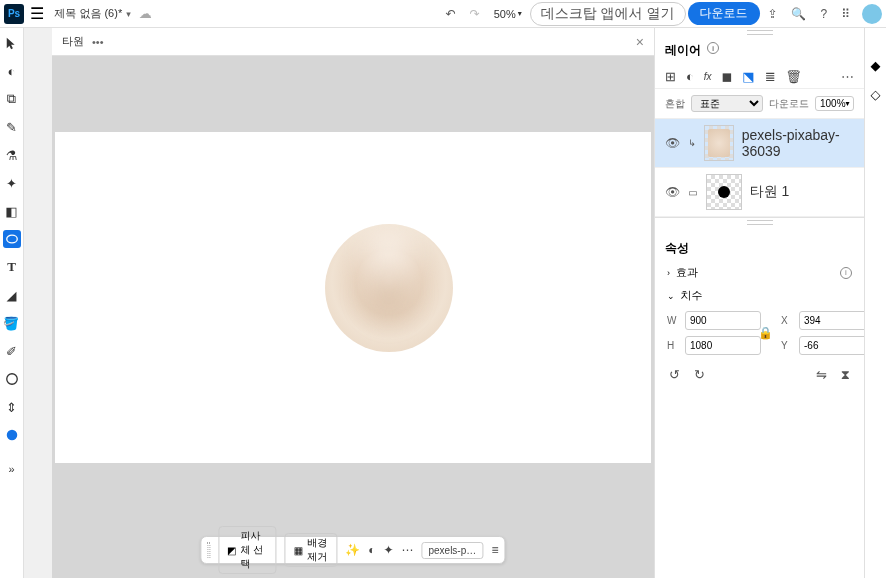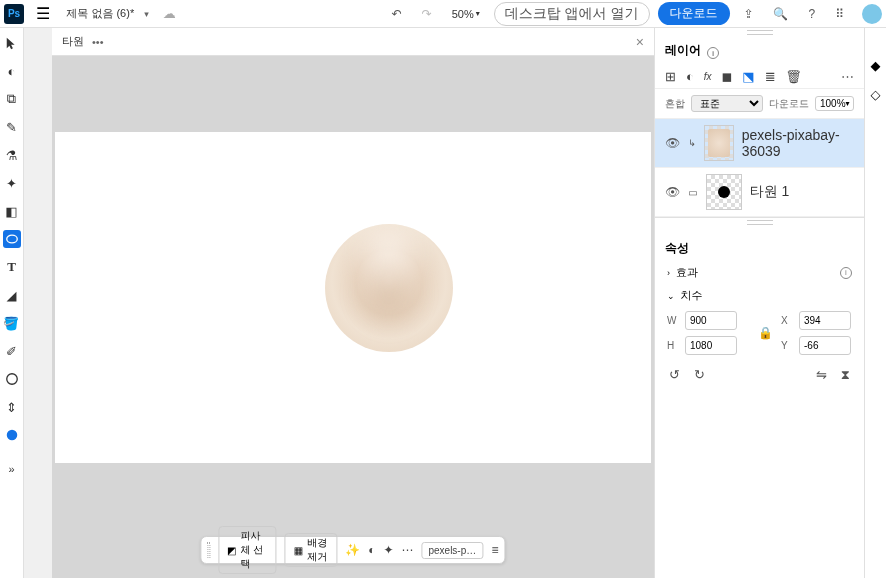--- a/index.html
+++ b/index.html
@@ -1,18 +1,18 @@
 <!DOCTYPE html>
 <html><head>
 <meta charset="utf-8">
 <style>
 * { margin: 0; padding: 0; box-sizing: border-box; font-family: -apple-system, BlinkMacSystemFont, "Segoe UI", sans-serif; }
 body { width: 886px; height: 578px; background: #f0f0f0; overflow: hidden; display: flex; flex-direction: column; }
 
-.topbar { height: 28px; background: #fff; display: flex; align-items: center; padding: 0 4px; border-bottom: 1px solid #e0e0e0; gap: 8px; }
+.topbar { height: 28px; background: #fff; display: flex; align-items: center; padding: 0 4px; border-bottom: 1px solid #e0e0e0; gap: 2px; }
 .ps-logo { width: 20px; height: 20px; background: #001e36; color: #31a8ff; display: flex; align-items: center; justify-content: center; font-size: 10px; font-weight: bold; border-radius: 3px; }
 .topbar .menu-icon { cursor: pointer; padding: 2px 4px; }
 .topbar .title { font-size: 11px; color: #333; margin-left: 4px; }
 .topbar .chev { font-size: 9px; margin-left: 2px; color: #666; }
 .topbar .cloud { margin-left: 6px; color: #aaa; font-size: 13px; }
 .topbar .spacer { flex: 1; }
 .topbar .tbtn { padding: 2px 6px; font-size: 12px; color: #555; cursor: pointer; display: flex; align-items: center; }
 .topbar .zoom { font-size: 11px; color: #333; }
 .topbar .desktop-btn { border: 1px solid #ccc; border-radius: 12px; padding: 2px 10px; font-size: 14px; }
 .topbar .download-btn { background: #1473e6; color: #fff; border-radius: 12px; padding: 3px 12px; font-size: 12px; font-weight: 500; }
@@ -40,21 +40,21 @@
 .bottom-bar { position: absolute; bottom: 14px; left: 50%; transform: translateX(-50%); background: #fff; border: 1px solid #d0d0d0; border-radius: 6px; height: 28px; display: flex; align-items: center; padding: 0 6px; gap: 8px; box-shadow: 0 1px 3px rgba(0,0,0,0.1); }
 .bb-handle { width: 3px; height: 16px; border-left: 1px dotted #aaa; border-right: 1px dotted #aaa; }
 .bb-btn { border: 1px solid #ccc; border-radius: 4px; padding: 2px 8px; font-size: 10px; display: flex; align-items: center; gap: 4px; cursor: pointer; }
 .bb-icon { font-size: 12px; color: #444; cursor: pointer; }
 .bb-layer { font-size: 10px; color: #444; border: 1px solid #ccc; border-radius: 3px; padding: 2px 6px; max-width: 90px; overflow: hidden; white-space: nowrap; text-overflow: ellipsis; }
 
 .right-panel { width: 210px; background: #fff; border-left: 1px solid #e0e0e0; display: flex; flex-direction: column; font-size: 11px; }
 .panel-grip { height: 8px; display: flex; justify-content: center; align-items: center; }
 .panel-grip::before { content: ""; width: 26px; height: 3px; border-top: 1px solid #ccc; border-bottom: 1px solid #ccc; }
 
-.section-title { padding: 6px 10px; font-size: 12px; font-weight: 600; display: flex; align-items: flex-end; gap: 6px; }
+.section-title { padding: 6px 10px; font-size: 12px; font-weight: 600; display: flex; align-items: flex-start; gap: 6px; }
 .info-icon { width: 12px; height: 12px; border: 1px solid #888; border-radius: 50%; font-size: 8px; display: inline-flex; align-items: center; justify-content: center; color: #888; }
 
 .layer-icons { display: flex; align-items: center; padding: 4px 10px; gap: 10px; border-bottom: 1px solid #eee; }
 .layer-icons span { cursor: pointer; font-size: 13px; color: #444; }
 .layer-icons .sp { flex: 1; }
 
 .blend-row { display: flex; align-items: center; padding: 6px 10px; gap: 6px; border-bottom: 1px solid #eee; }
 .blend-row label { font-size: 10px; color: #666; }
 .blend-row select, .blend-row .pct { font-size: 10px; border: 1px solid #ccc; border-radius: 3px; padding: 1px 4px; }
 .blend-row select { flex: 1; }
@@ -71,21 +71,21 @@
 .layer-name { font-size: 14px; color: #333; }
 
 .props { padding: 6px 0; flex: 1; overflow: auto; }
 .props .section-title { padding: 8px 10px 4px; }
 .prop-row { display: flex; align-items: center; padding: 4px 12px; gap: 6px; font-size: 11px; }
 .prop-row .chev2 { font-size: 9px; cursor: pointer; }
 .prop-row .lbl { flex: 1; }
 
 .dims { padding: 4px 12px; }
 .dim-grid { display: grid; grid-template-columns: 12px 66px 18px 12px 66px; gap: 6px 6px; align-items: center; font-size: 10px; color: #666; }
-.dim-grid input { width: 52px; font-size: 10px; padding: 3px 4px; border: 1px solid #ccc; border-radius: 3px; }
+.dim-grid input { width: 76px; font-size: 10px; padding: 3px 4px; border: 1px solid #ccc; border-radius: 3px; }
 .link-ic { font-size: 12px; text-align: center; color: #666; grid-row: span 2; }
 
 .action-row { display: flex; gap: 14px; padding: 8px 14px; color: #555; font-size: 13px; }
 .action-row .sp { flex: 1; }
 
 .right-mini { width: 22px; background: #fff; border-left: 1px solid #e0e0e0; display: flex; flex-direction: column; align-items: center; padding-top: 30px; gap: 14px; }
 .right-mini span { font-size: 13px; cursor: pointer; }
 </style>
 </head>
 <body>

